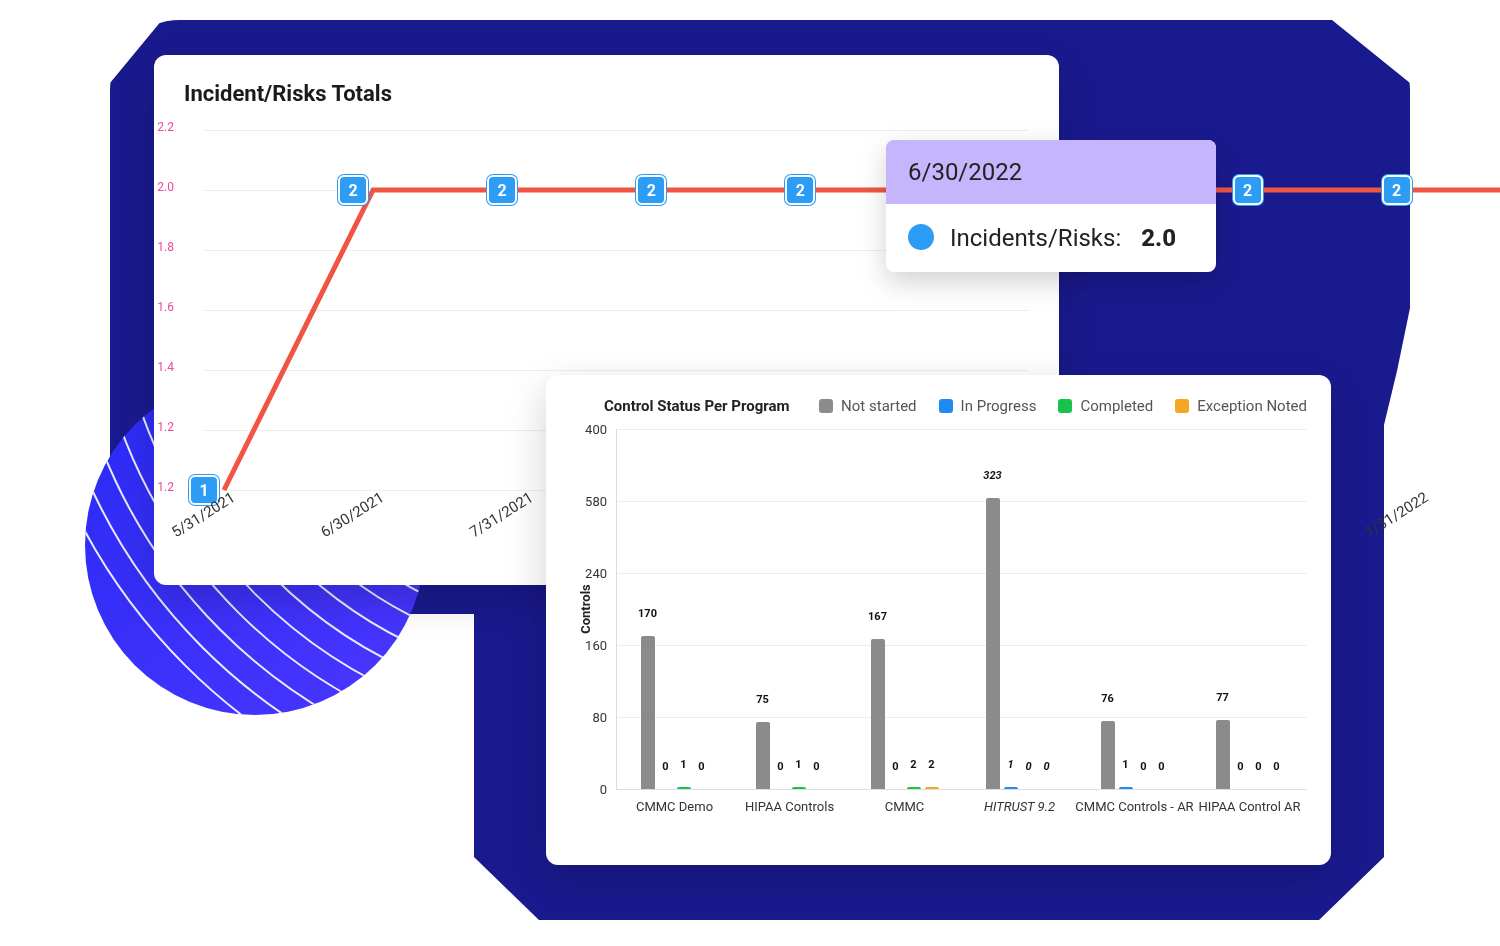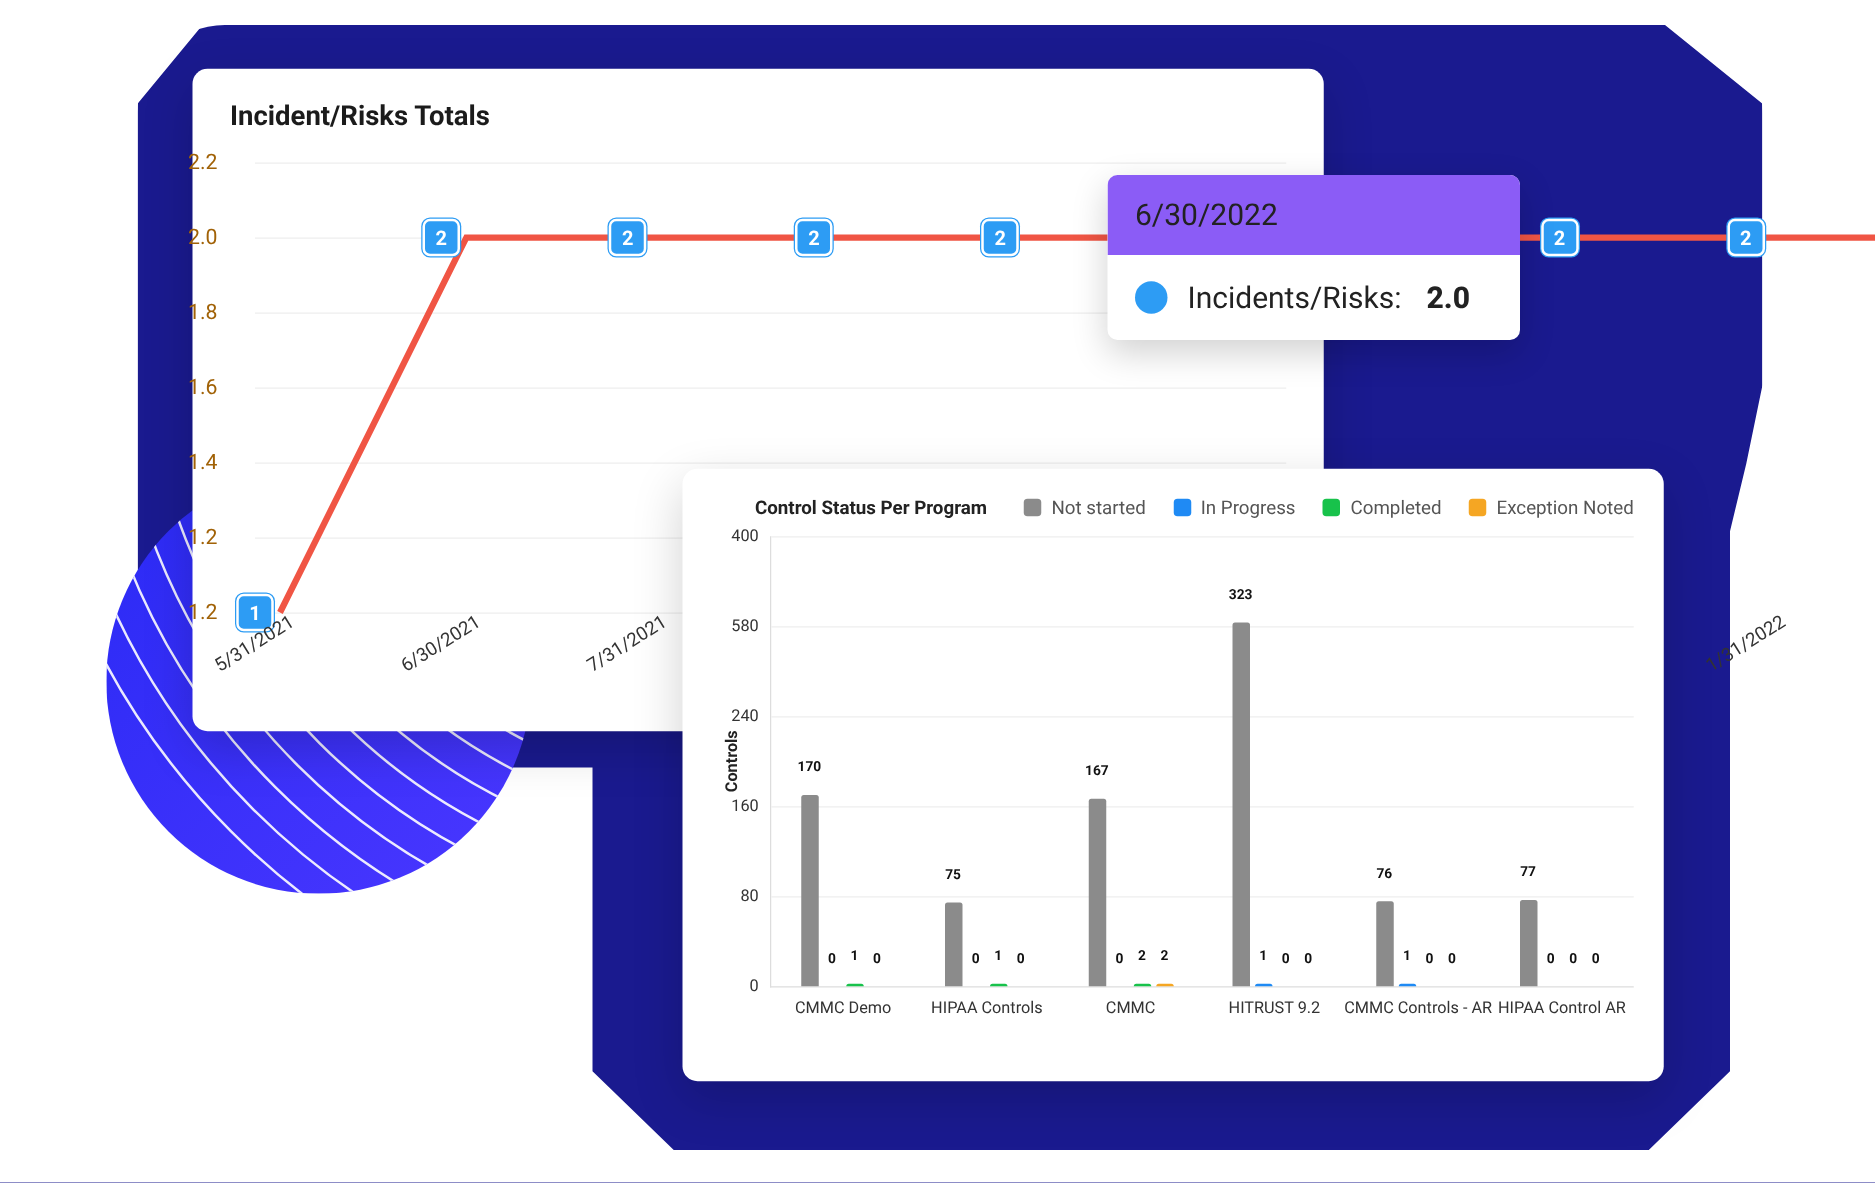--- a/index.html
+++ b/index.html
@@ -16,33 +16,33 @@
   .ripple svg { width:100%; height:100%; display:block; }
 
   
   .card { position:absolute; background:#fff; border-radius:12px; box-shadow:0 14px 40px rgba(0,0,0,.18); }
   .card1 { left:154px; top:55px; width:905px; height:530px; padding:0; }
   .card2 { left:546px; top:375px; width:785px; height:490px; }
 
   
   .c1-title { font-weight:700; font-size:22px; color:#1b1b1b; padding:26px 0 0 30px; }
   .c1-plot  { position:relative; margin:24px 30px 0 30px; height:360px; }
-  .c1-ylab  { position:absolute; left:-10px; font-size:17px; color:#a16207; transform:translateX(-100%); }
+  .c1-ylab  { position:absolute; left:-10px; font-size:12px; color:#ec4899; transform:translateX(-100%); }
   .c1-grid  { position:absolute; left:20px; right:0; height:0; border-top:1px solid #eee; }
   .c1-line  { position:absolute; left:20px; right:0; top:0; bottom:0; }
   .c1-pt    { position:absolute; width:26px; height:26px; background:#2d9cf4; border:2px solid #fff; border-radius:6px;
               color:#fff; font-weight:700; font-size:16px; display:flex; align-items:center; justify-content:center;
               transform:translate(-50%,-50%); box-shadow:0 0 0 1px #2d9cf4; }
   .c1-xlab  { position:absolute; bottom:-54px; font-size:15px; color:#333; transform:translateX(-50%) rotate(-32deg); transform-origin:left top; white-space:nowrap; }
 
   
   .tip { position:absolute; left:886px; top:140px; width:330px; background:#fff; border-radius:8px;
          box-shadow:0 10px 28px rgba(0,0,0,.18); overflow:hidden; }
-  .tip-hd { background:#8b5cf6; padding:18px 22px; font-size:24px; color:#222; }
-  .tip-bd { padding:20px 22px; display:flex; align-items:center; gap:16px; font-size:24px; color:#222; }
+  .tip-hd { background:#c4b5fd; padding:18px 22px; font-size:24px; color:#222; }
+  .tip-bd { padding:20px 22px; display:flex; gap:16px; font-size:24px; color:#222; }
   .tip-dot{ width:26px; height:26px; border-radius:50%; background:#2d9cf4; flex:0 0 auto; }
   .tip-val{ font-weight:800; margin-left:4px; }
 
   
   .c2-head { display:flex; align-items:center; gap:22px; padding:22px 24px 0 24px; font-size:15px; color:#555; }
   .c2-title{ font-weight:700; color:#222; margin-left:34px; margin-right:auto; }
   .lg { display:flex; align-items:center; gap:8px; }
   .lg .sw { width:14px; height:14px; border-radius:3px; }
   .sw-ns{background:#8b8b8b}.sw-ip{background:#1f8af4}.sw-cp{background:#18c24b}.sw-ex{background:#f5a623}
 
@@ -200,21 +200,21 @@
           <div class="c2-bar" style="left: 23.5px; width: 14px; height: 150.3px; background: rgb(139, 139, 139);"></div>
           <div class="c2-barlab" style="left: 30.5px; bottom: 153.3px;">167</div>
           <div class="c2-bar" style="left: 41.5px; width: 14px; height: 0px; background: rgb(31, 138, 244);"></div>
           <div class="c2-barlab" style="left: 48.5px; bottom: 3px;">0</div>
           <div class="c2-bar" style="left: 59.5px; width: 14px; height: 2px; background: rgb(24, 194, 75);"></div>
           <div class="c2-barlab" style="left: 66.5px; bottom: 5px;">2</div>
           <div class="c2-bar" style="left: 77.5px; width: 14px; height: 2px; background: rgb(245, 166, 35);"></div>
           <div class="c2-barlab" style="left: 84.5px; bottom: 5px;">2</div>
           <div class="c2-xlab">CMMC</div>
         </div>
-        <div class="c2-group" style="left: 345px; width: 115px; height: 360px;">
+        <div class="c2-group" style="left: 345px; width: 115px; height: 360px; font-style: italic;">
           <div class="c2-bar" style="left: 23.5px; width: 14px; height: 290.7px; background: rgb(139, 139, 139);"></div>
           <div class="c2-barlab" style="left: 30.5px; bottom: 293.7px;">323</div>
           <div class="c2-bar" style="left: 41.5px; width: 14px; height: 2px; background: rgb(31, 138, 244);"></div>
           <div class="c2-barlab" style="left: 48.5px; bottom: 5px;">1</div>
           <div class="c2-bar" style="left: 59.5px; width: 14px; height: 0px; background: rgb(24, 194, 75);"></div>
           <div class="c2-barlab" style="left: 66.5px; bottom: 3px;">0</div>
           <div class="c2-bar" style="left: 77.5px; width: 14px; height: 0px; background: rgb(245, 166, 35);"></div>
           <div class="c2-barlab" style="left: 84.5px; bottom: 3px;">0</div>
           <div class="c2-xlab">HITRUST 9.2</div>
         </div>

